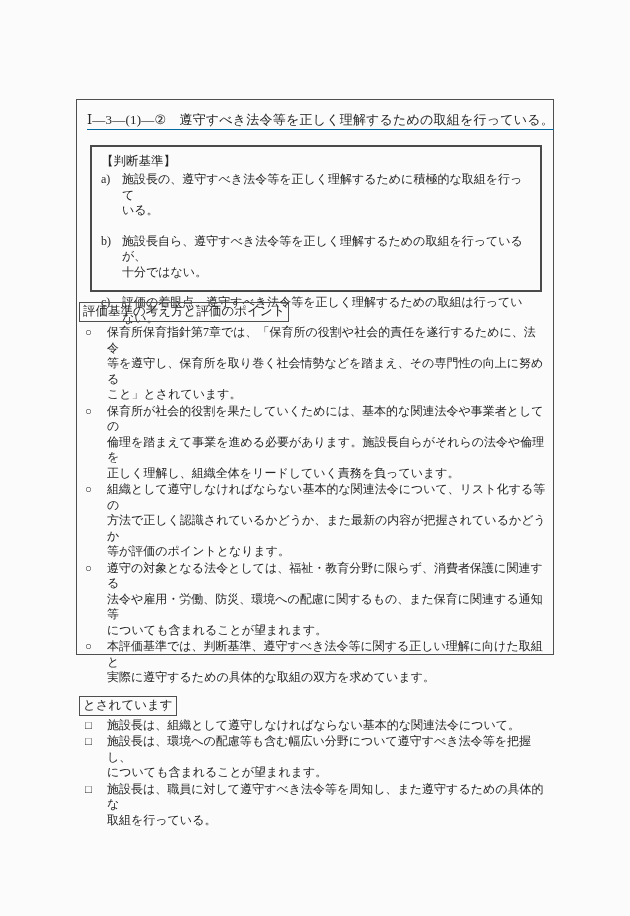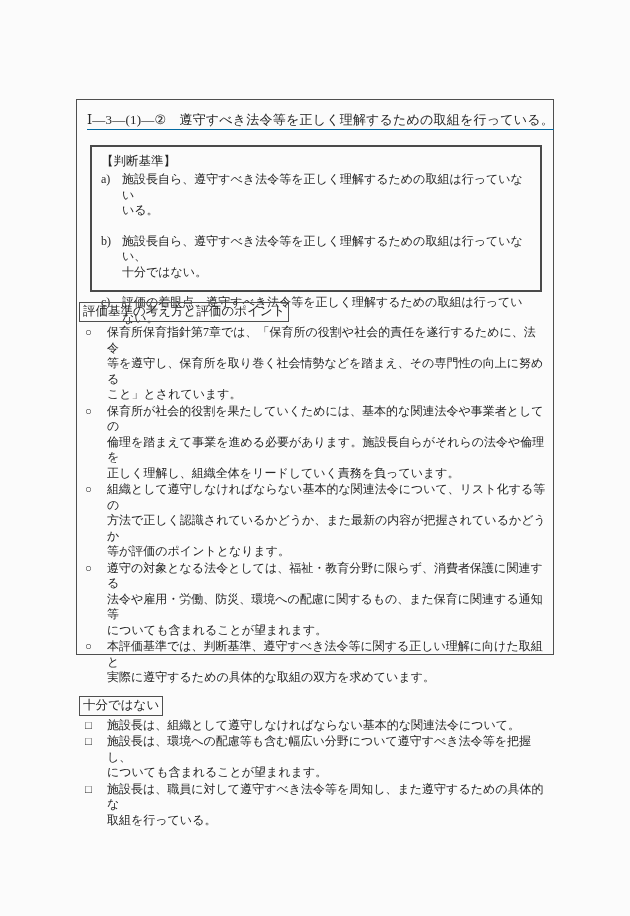--- a/index.html
+++ b/index.html
@@ -55,26 +55,26 @@
 <div class="doc-box">
 
   <div class="title-row">
     <span class="doc-title">Ⅰ―3―(1)―②　遵守すべき法令等を正しく理解するための取組を行っている。</span>
   </div>
 
   <div class="criteria-box">
     <div class="criteria-heading">【判断基準】</div>
     <div class="item criteria-item">
       <span class="marker">a)</span>
-      <span class="lines">施設長自ら、遵守すべき法令等を正しく理解するための取組は行っていない
+      <span class="lines">施設長の、遵守すべき法令等を正しく理解するために積極的な取組を行って
 いる。</span>
     </div>
     <div class="item criteria-item">
       <span class="marker">b)</span>
-      <span class="lines">施設長自ら、遵守すべき法令等を正しく理解するための取組は行っていない、
+      <span class="lines">施設長自ら、遵守すべき法令等を正しく理解するための取組を行っているが、
 十分ではない。</span>
     </div>
     <div class="item criteria-item">
       <span class="marker">c)</span>
       <span class="lines">評価の着眼点、遵守すべき法令等を正しく理解するための取組は行っていない。</span>
     </div>
   </div>
 
   <div class="section-heading-row">
     <span class="section-heading">評価基準の考え方と評価のポイント</span>
@@ -106,21 +106,21 @@
 についても含まれることが望まれます。</span>
     </div>
     <div class="item bullet-item">
       <span class="marker">○</span>
       <span class="lines">本評価基準では、判断基準、遵守すべき法令等に関する正しい理解に向けた取組と
 実際に遵守するための具体的な取組の双方を求めています。</span>
     </div>
   </div>
 
   <div class="section-heading-row">
-    <span class="section-heading">十分ではない</span>
+    <span class="section-heading">とされています</span>
   </div>
 
   <div class="check-list">
     <div class="item check-item">
       <span class="marker">□</span>
       <span class="lines">施設長は、組織として遵守しなければならない基本的な関連法令について。</span>
     </div>
     <div class="item check-item">
       <span class="marker">□</span>
       <span class="lines">施設長は、環境への配慮等も含む幅広い分野について遵守すべき法令等を把握し、

